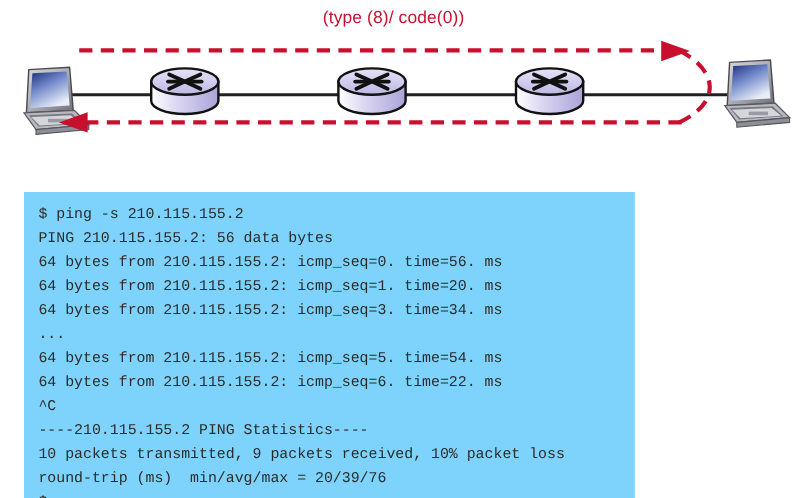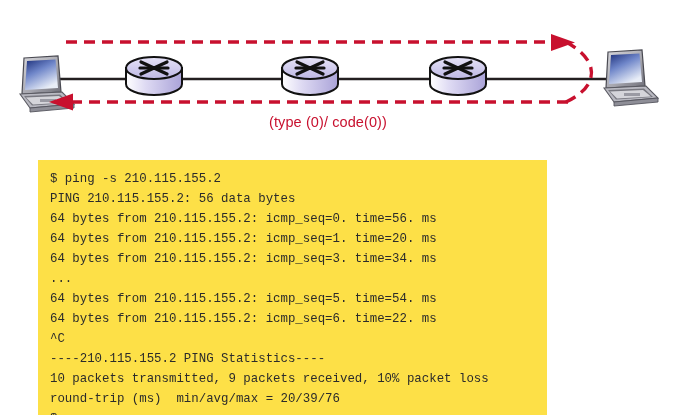--- a/index.html
+++ b/index.html
@@ -39,25 +39,25 @@
   }
   .label-block .l1 { display: block; }
   .label-block .l2 { display: block; }
 
   #label-request { left: 178px; top: 6px; }
   #label-reply   { left: 178px; top: 113px; }
 
   
   #terminal {
     position: absolute;
-    left: 38px;
+    left: 20px;
     top: 160px;
     width: 509px;
     height: 255px;
-    background: #fde047;
+    background: #7dd3fc;
     box-sizing: border-box;
     padding: 9px 0 0 12px;
     overflow: hidden;
   }
   #terminal-lines {
     font-family: "Liberation Mono", monospace;
     font-size: 12.4px;
     line-height: 20px;
     color: #2b2b2b;
     white-space: pre;
@@ -153,23 +153,23 @@
       <path d="M566 42 C 600 60, 600 86, 566 102" fill="none" stroke="#C8102E" stroke-width="3.4" stroke-dasharray="11 7" stroke-linecap="butt"></path>
     </g>
 
     <g>
       <path d="M568 102 L68 102" fill="none" stroke="#C8102E" stroke-width="3.4" stroke-dasharray="11 7" stroke-linecap="butt"></path>
       <polygon points="73,93.5 49,102 73,110.5" fill="#C8102E"></polygon>
     </g>
   </svg>
 
   <div class="label-block" id="label-request">
+    <span class="l2">(type (8)/ code(0))</span>
   </div>
 
   <div class="label-block" id="label-reply">
-    <span class="l2">(type (0)/ code(0))</span>
   </div>
 
 </div>
 
 <div id="terminal">
   <div id="terminal-lines"><div class="term-line">$ ping -s 210.115.155.2</div><div class="term-line">PING 210.115.155.2: 56 data bytes</div><div class="term-line">64 bytes from 210.115.155.2: icmp_seq=0. time=56. ms</div><div class="term-line">64 bytes from 210.115.155.2: icmp_seq=1. time=20. ms</div><div class="term-line">64 bytes from 210.115.155.2: icmp_seq=3. time=34. ms</div><div class="term-line">...</div><div class="term-line">64 bytes from 210.115.155.2: icmp_seq=5. time=54. ms</div><div class="term-line">64 bytes from 210.115.155.2: icmp_seq=6. time=22. ms</div><div class="term-line">^C</div><div class="term-line">----210.115.155.2 PING Statistics----</div><div class="term-line">10 packets transmitted, 9 packets received, 10% packet loss</div><div class="term-line">round-trip (ms)  min/avg/max = 20/39/76</div><div class="term-line">$</div></div>
 </div>
 
 </body></html>

